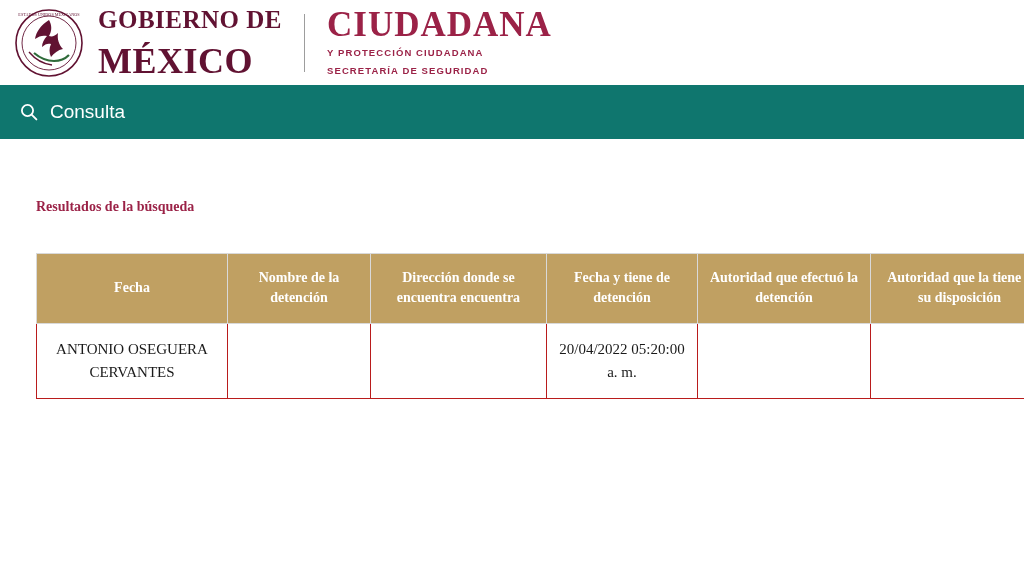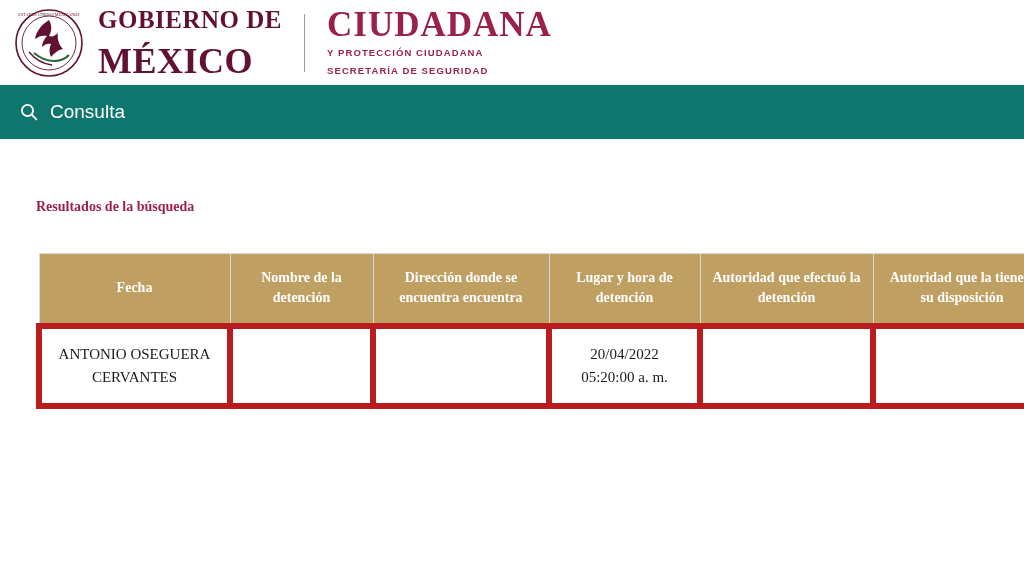--- a/index.html
+++ b/index.html
@@ -131,21 +131,21 @@
     font-family: "Liberation Serif", serif;
     font-weight: bold;
     font-size: 14px;
     line-height: 1.45;
     padding: 14px 10px;
     vertical-align: middle;
     border: 1px solid #d9d9d9;
     text-align: center;
   }
   .results-table td {
-    border: 6px solid #b91c1c;
+    border: 1px solid #b91c1c;
     font-family: "Liberation Serif", serif;
     font-size: 15px;
     color: #1a1a1a;
     text-align: center;
     vertical-align: middle;
     padding: 14px 10px;
     line-height: 1.55;
     height: 72px;
     box-sizing: border-box;
   }
@@ -202,21 +202,21 @@
 <div class="content">
 
   <h1 class="page-title">Resultados de la búsqueda</h1>
 
   <table class="results-table">
     <thead>
       <tr>
         <th class="col-nombre">Fecha</th>
         <th class="col-lugar">Nombre de la detención</th>
         <th class="col-direccion">Dirección donde se encuentra encuentra</th>
-        <th class="col-fecha">Lugar y hora de detención</th>
+        <th class="col-fecha">Fecha y tiene de detención</th>
         <th class="col-autoridad-efectuo">Autoridad que efectuó la detención</th>
         <th class="col-autoridad-disposicion">Autoridad que la tiene a su disposición</th>
 
       </tr>
     </thead>
     <tbody>
       <tr>
         <td>ANTONIO OSEGUERA CERVANTES</td>
         <td></td>
         <td></td>

